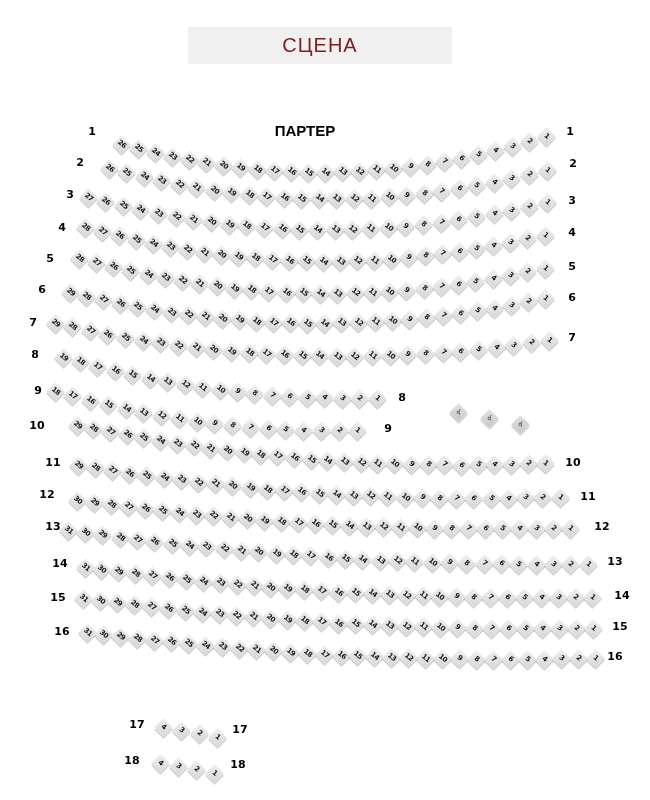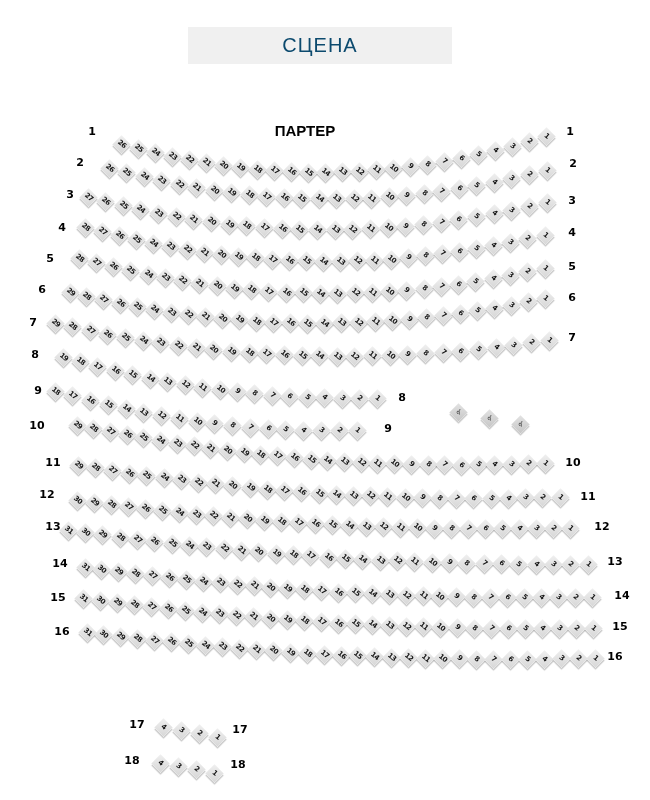--- a/index.html
+++ b/index.html
@@ -3,21 +3,21 @@
 <meta charset="utf-8">
 <style>
   html,body{margin:0;padding:0;background:#fff;}
   .canvas{
     position:relative;width:650px;height:800px;background:#ffffff;
     font-family:"Liberation Sans",sans-serif;overflow:hidden;
   }
   .stage{
     position:absolute;left:188px;top:27px;width:264px;height:37px;
     background:#f0f0f0;display:flex;align-items:center;justify-content:center;
-    font-size:20px;letter-spacing:1px;color:#0c4a6e;
+    font-size:20px;letter-spacing:1px;color:#7f1d1d;
   }
   .section-title{
     position:absolute;left:305px;top:130px;transform:translate(-50%,-50%);
     font-weight:bold;font-size:15px;color:#000;white-space:nowrap;
   }
   .row-label{
     position:absolute;transform:translate(-50%,-50%);
     font-weight:bold;font-size:11px;color:#000;
     font-family:"DejaVu Sans",sans-serif;white-space:nowrap;
   }

